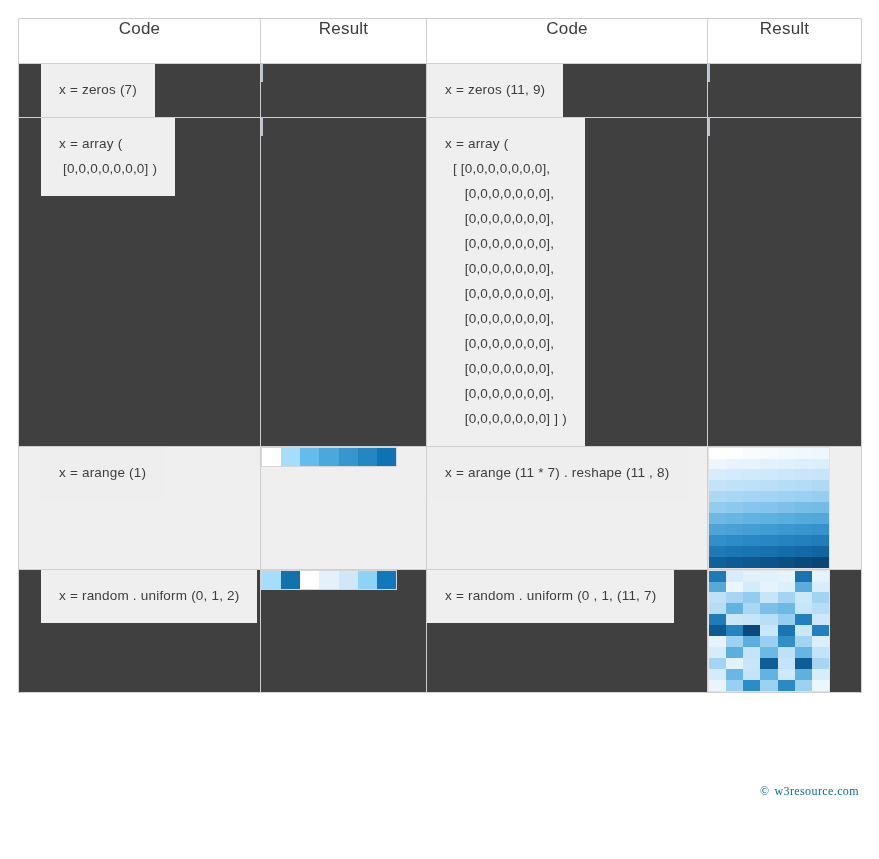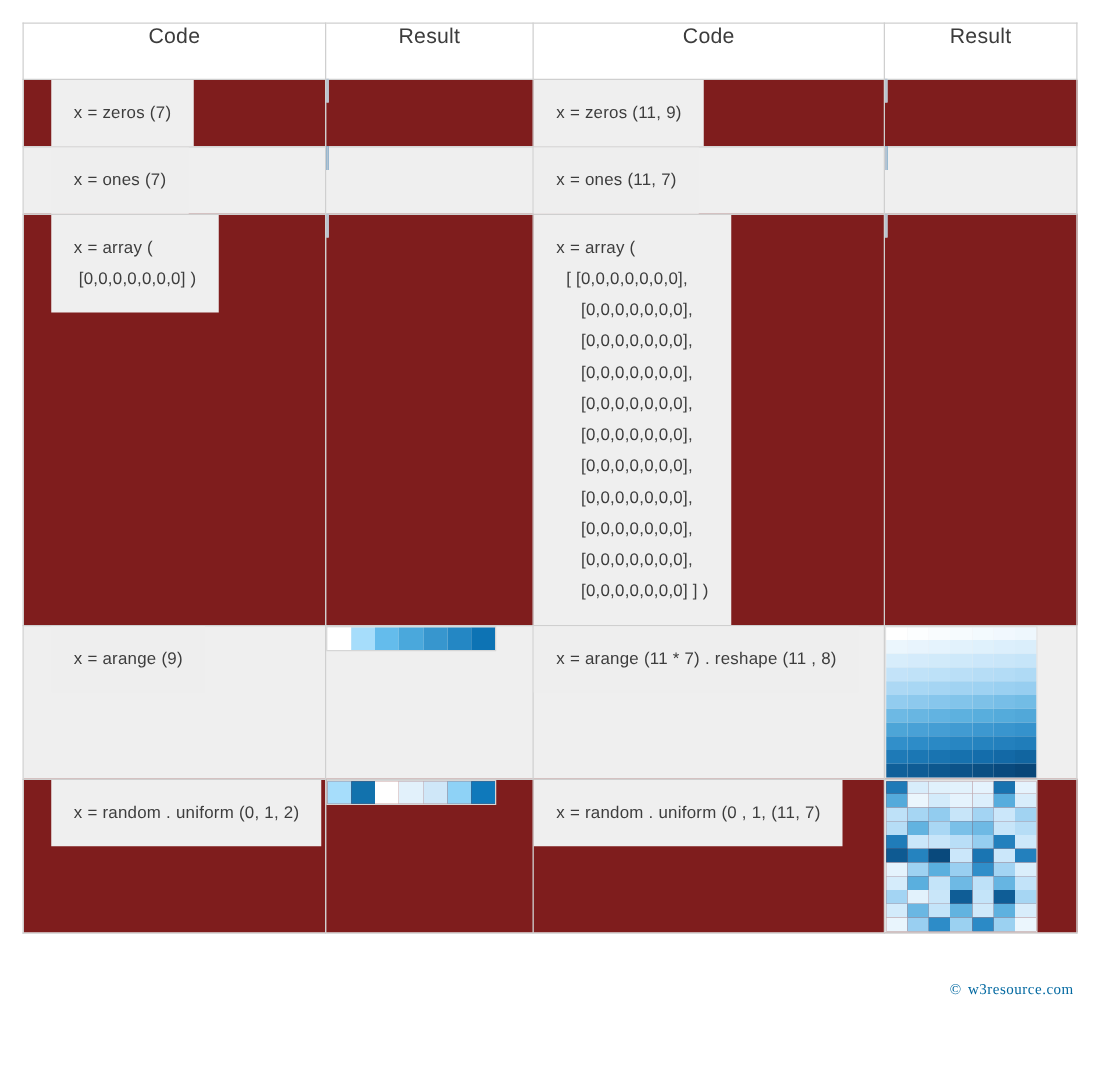--- a/index.html
+++ b/index.html
@@ -46,21 +46,21 @@
     height: 44px;
     font-weight: normal;
     font-size: 17px;
     color: #3c3c3c;
     text-align: center;
     vertical-align: middle;
     background: #ffffff;
     letter-spacing: 0.2px;
   }
 
-  tbody tr.odd td { background: #7f1d1d; }
+  tbody tr.odd td { background: #404040; }
   tbody tr.even td { background: #efefef; }
 
   
   .code-cell { padding: 18px 14px; }
   .code-box {
     display: inline-block;
     background: #efefef;
     padding: 14px 18px;
     font-size: 13.5px;
     line-height: 1.85;
@@ -165,38 +165,20 @@
         <td class="code-cell">
           <span class="code-box">x = zeros (11, 9)</span>
         </td>
         <td class="result-cell">
           <span class="res-inner">
             <span class="swatch block-2d-small" style="background:#d8dfe6;"></span>
           </span>
         </td>
       </tr>
 
-      <tr class="even">
-        <td class="code-cell indent">
-          <span class="code-box">x = ones (7)</span>
-        </td>
-        <td class="result-cell">
-          <span class="res-inner">
-            <span class="swatch bar-1d-tall" style="background:#0d73b4;border-color:#b4c3d2;"></span>
-          </span>
-        </td>
-        <td class="code-cell">
-          <span class="code-box">x = ones (11, 7)</span>
-        </td>
-        <td class="result-cell">
-          <span class="res-inner">
-            <span class="swatch block-2d-med" style="background:#0d73b4;border-color:#b4c3d2;"></span>
-          </span>
-        </td>
-      </tr>
 
       <tr class="odd">
         <td class="code-cell indent">
           <span class="code-box">x = array (
  [0,0,0,0,0,0,0] )</span>
         </td>
         <td class="result-cell">
           <span class="res-inner">
             <span class="swatch bar-1d" style="background:#d8dfe6;"></span>
           </span>
@@ -217,21 +199,21 @@
         </td>
         <td class="result-cell">
           <span class="res-inner">
             <span class="swatch block-2d-small" style="background:#d8dfe6;"></span>
           </span>
         </td>
       </tr>
 
       <tr class="even">
         <td class="code-cell indent">
-          <span class="code-box">x = arange (9)</span>
+          <span class="code-box">x = arange (1)</span>
         </td>
         <td class="result-cell">
           <span class="grid-1d" id="arange-1d">
               <i style="background: rgb(255, 255, 255);"></i>
               <i style="background: rgb(166, 221, 251);"></i>
               <i style="background: rgb(100, 188, 236);"></i>
               <i style="background: rgb(74, 168, 220);"></i>
               <i style="background: rgb(55, 150, 206);"></i>
               <i style="background: rgb(36, 135, 196);"></i>
               <i style="background: rgb(13, 115, 180);"></i>

